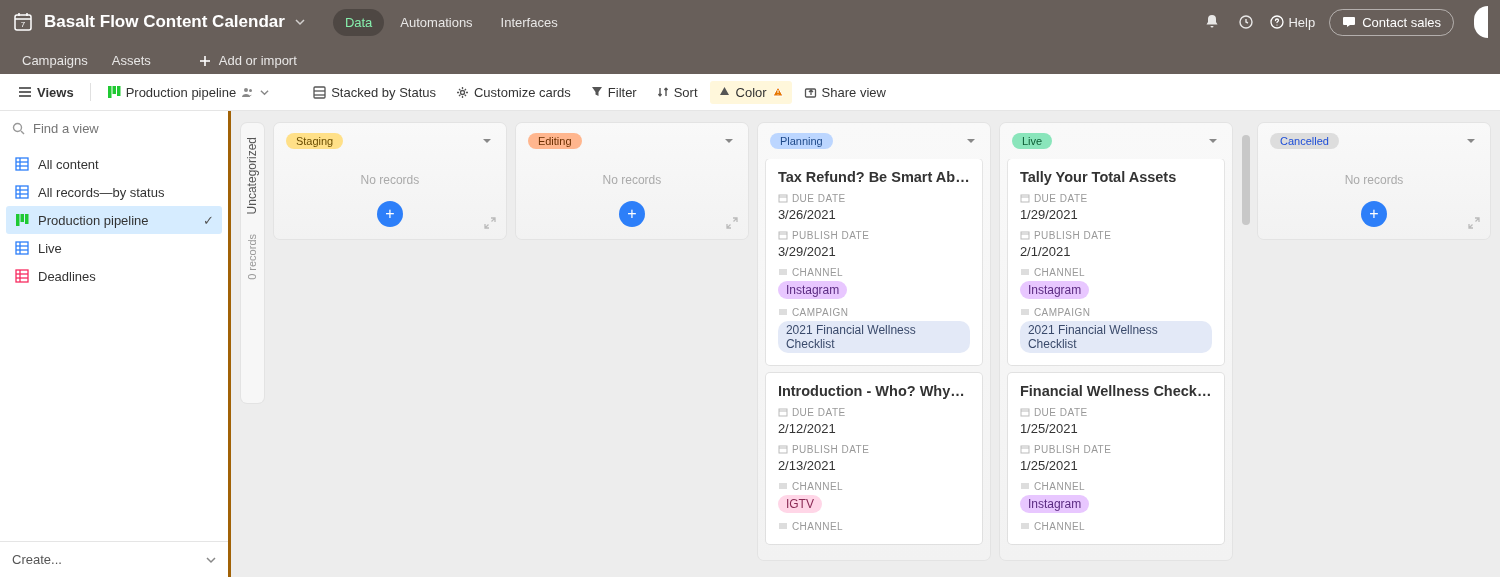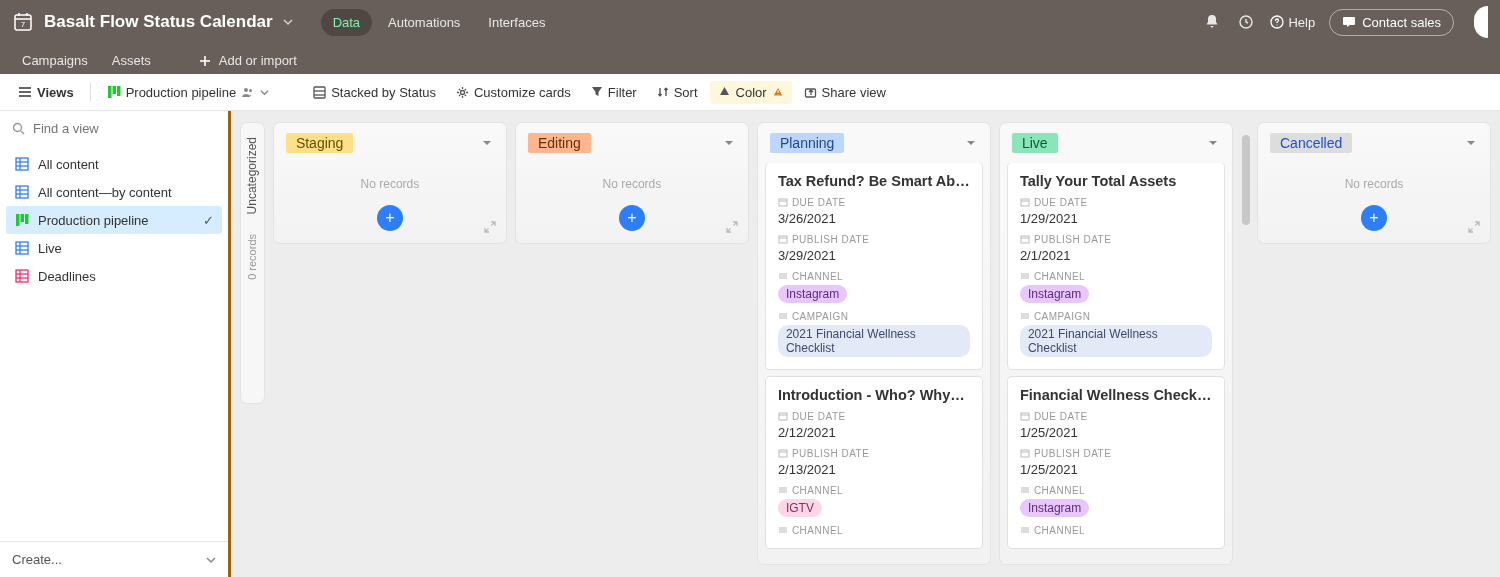--- a/index.html
+++ b/index.html
@@ -48,21 +48,21 @@
 .create-row { border-top: 1px solid #e5e5e5; padding: 10px 12px; display: flex; justify-content: space-between; align-items: center; color: #555; cursor: pointer; }
 
 
 .board { flex: 1; background: #ededed; overflow: hidden; display: flex; padding: 12px 10px; gap: 10px; align-items: flex-start; }
 .uncat { width: 30px; background: #f7f7f7; border-radius: 6px; display: flex; flex-direction: column; align-items: center; justify-content: flex-start; padding: 14px 0; height: 280px; gap: 20px; box-shadow: 0 0 0 1px rgba(0,0,0,.04); }
 .uncat-label { writing-mode: vertical-rl; transform: rotate(180deg); font-size: 12px; color: #555; }
 .uncat-count { writing-mode: vertical-rl; transform: rotate(180deg); font-size: 11px; color: #999; }
 
 .col { width: 232px; background: linear-gradient(180deg, #f9f9f9 0%, #f2f2f2 100%); border-radius: 6px; box-shadow: 0 0 0 1px rgba(0,0,0,.04); display: flex; flex-direction: column; flex-shrink: 0; }
 .col-head { padding: 10px 12px; display: flex; align-items: center; justify-content: space-between; }
-.status-pill { padding: 2px 10px; border-radius: 2px; font-size: 14px; font-weight: 500; }
+.status-pill { padding: 2px 10px; border-radius: 8px; font-size: 11px; font-weight: 500; }
 .pill-staging { background: #ffe088; color: #6b4d00; }
 .pill-editing { background: #ffb68e; color: #6b2f00; }
 .pill-planning { background: #bcd6ff; color: #1f4a8a; }
 .pill-live { background: #8ae5bb; color: #0b5c34; }
 .pill-cancelled { background: #ddd; color: #1d4ed8; }
 .col-dd { color: #888; cursor: pointer; padding: 2px; }
 .no-records { text-align: center; color: #aaa; font-size: 12px; padding: 14px 0 8px; }
 .add-circle { width: 26px; height: 26px; border-radius: 50%; background: #2d7ff9; color: #fff; display: flex; align-items: center; justify-content: center; font-size: 16px; cursor: pointer; }
 .col-foot { display: flex; justify-content: center; padding: 6px 10px 12px; position: relative; }
 .expand-icn { position: absolute; right: 10px; bottom: 10px; color: #bbb; cursor: pointer; }
@@ -89,21 +89,21 @@
   <div class="topbar-left">
     <span class="app-icon">
       <svg width="20" height="20" viewBox="0 0 20 20" fill="none" stroke="#fff" stroke-width="1.5">
           <rect x="2" y="3" width="16" height="15" rx="2"></rect>
           <line x1="2" y1="7" x2="18" y2="7"></line>
           <line x1="6" y1="1" x2="6" y2="4"></line>
           <line x1="14" y1="1" x2="14" y2="4"></line>
           <text x="10" y="15" font-size="8" fill="#fff" stroke="none" text-anchor="middle">7</text>
         </svg>
     </span>
-    <span class="app-title">Basalt Flow Status Calendar</span>
+    <span class="app-title">Basalt Flow Content Calendar</span>
     <span class="chev-down">
       <svg width="10" height="10" viewBox="0 0 10 10">
           <path d="M1 3l4 4 4-4" stroke="#fff" stroke-width="1.5" fill="none"></path>
         </svg>
     </span>
     <div class="topnav">
       <div class="topnav-item active">Data</div>
       <div class="topnav-item">Automations</div>
       <div class="topnav-item">Interfaces</div>
     </div>
@@ -253,21 +253,21 @@
         </div>
         <div class="view-item">
           <span class="view-icon">
             <svg width="14" height="14" viewBox="0 0 14 14" fill="none" stroke="#2d7ff9" stroke-width="1.3">
               <rect x="1" y="1" width="12" height="12"></rect>
               <line x1="1" y1="5" x2="13" y2="5"></line>
               <line x1="1" y1="9" x2="13" y2="9"></line>
               <line x1="5" y1="1" x2="5" y2="13"></line>
             </svg>
           </span>
-          <span>All content—by content</span>
+          <span>All records—by status</span>
         </div>
         <div class="view-item active">
           <span class="view-icon">
             <svg width="14" height="14" viewBox="0 0 14 14">
               <rect x="1" y="1" width="3.5" height="12" fill="#20c933"></rect>
               <rect x="5.5" y="1" width="3.5" height="8" fill="#20c933"></rect>
               <rect x="10" y="1" width="3.5" height="10" fill="#20c933"></rect>
             </svg>
           </span>
           <span>Production pipeline</span>

